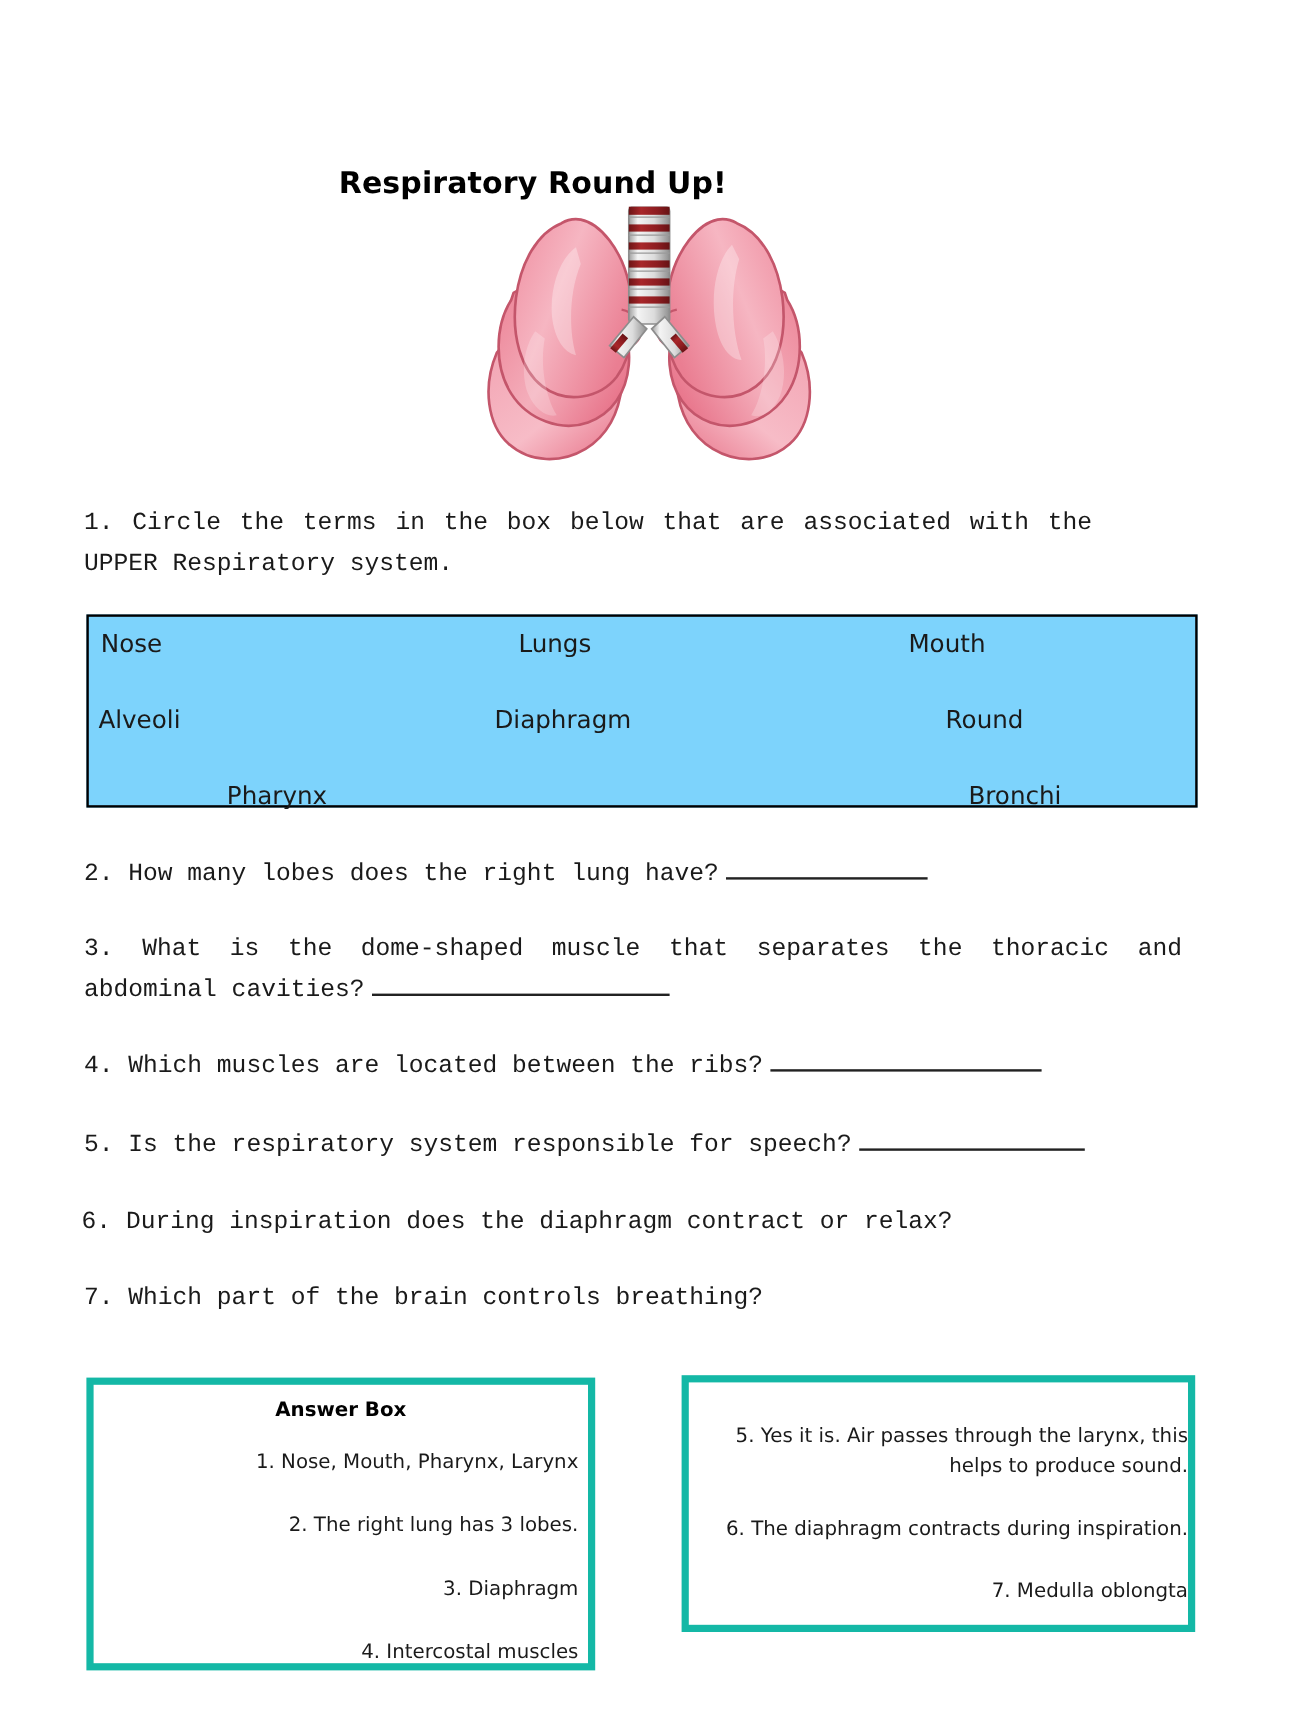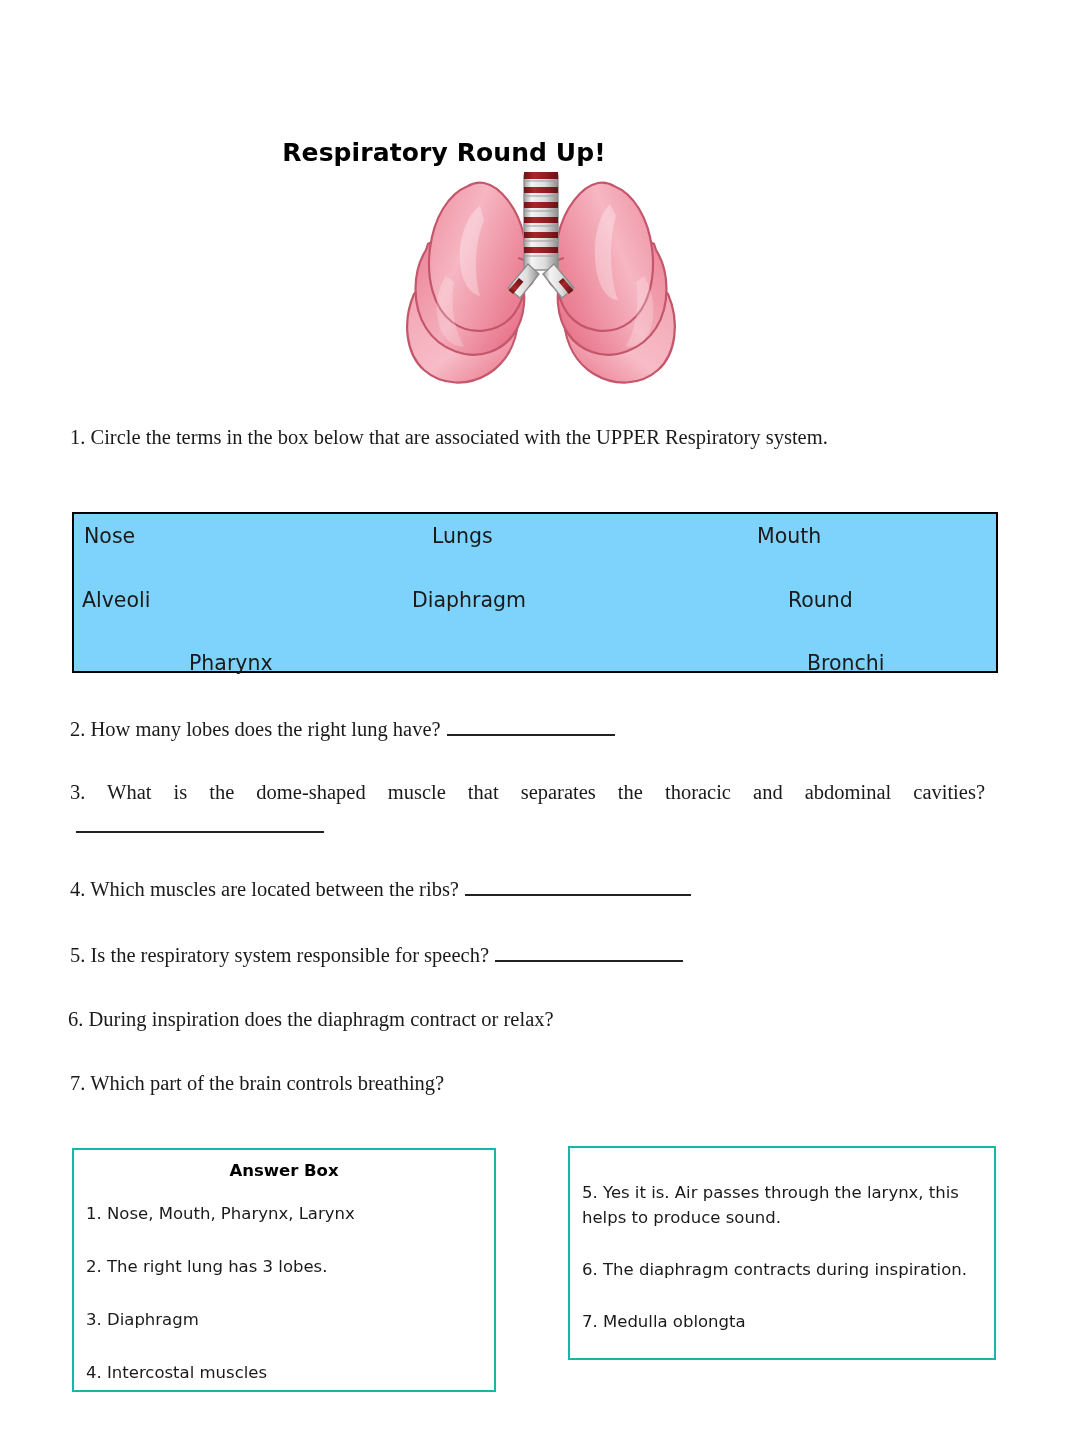--- a/index.html
+++ b/index.html
@@ -45,21 +45,21 @@
   }
   .lungs-figure svg { display: block; }
 
   
   .q {
     position: absolute;
     font-size: 20.5px;
     line-height: 34px;
     color: #1a1a1a;
     text-align: justify;
-    font-family: Liberation Serif, serif;
+    font-family: Liberation Mono, monospace;
   }
   .q .blank {
     display: inline-block;
     border-bottom: 2px solid #222;
     height: 18px;
     vertical-align: baseline;
     margin-left: 6px;
   }
 
   #q1 { left: 70px; top: 420px; width: 840px; text-align: justify; }
@@ -85,21 +85,21 @@
     position: absolute;
     font-size: 20.5px;
     color: #1a1a1a;
     white-space: nowrap;
     font-family: "DejaVu Sans", sans-serif;
   }
 
   
   .ansbox {
     position: absolute;
-    border: 2px solid #14b8a6;
+    border: 6px solid #14b8a6;
     box-sizing: border-box;
     background: #ffffff;
   }
   #ansbox-left {
     left: 72px;
     top: 1148px;
     width: 424px;
     height: 244px;
   }
   #ansbox-right {
@@ -119,20 +119,21 @@
   .ans-list {
     margin: 0;
     padding: 0;
     list-style: none;
   }
   .ans-item {
     font-size: 16.5px;
     line-height: 25px;
     color: #1a1a1a;
     font-family: "DejaVu Sans", sans-serif;
+    text-align: right;
   }
   #ansbox-left .ans-list { margin-top: 21px; margin-left: 12px; width: 392px; }
   #ansbox-left .ans-item { margin-bottom: 28px; }
   #ansbox-right .ans-list { margin-top: 32px; margin-left: 12px; width: 404px; }
   #ansbox-right .ans-item { margin-bottom: 27px; }
 </style>
 </head>
 <body>
 
 <div class="page">

